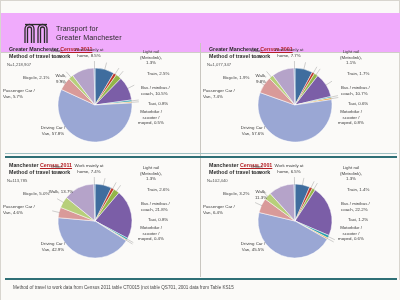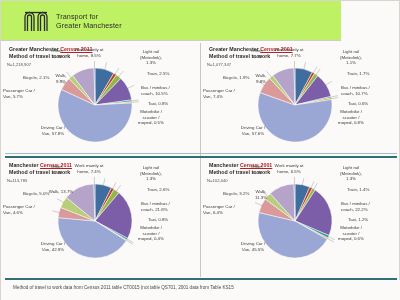--- a/index.html
+++ b/index.html
@@ -10,22 +10,22 @@
     color:#3d3d3d;
   }
   .page{
     position:relative;width:400px;height:300px;
     background:#fbfaf8;
     box-sizing:border-box;
     border:1px solid #d8d5cf;
   }
   
   .header{
-    position:absolute;left:0;top:0;width:340px;height:40px;
-    background:#bef264;
+    position:absolute;left:0;top:12px;width:400px;height:40px;
+    background:#f0abfc;
     box-sizing:border-box;
     border-bottom:1px solid #cfcdc8;
   }
   .logo-wrap{
     position:absolute;left:22px;top:8px;
     display:flex;align-items:center;gap:7px;
   }
   .logo-mark{width:26px;height:24px;display:block;}
   .logo-text{
     font-size:7.2px;line-height:9.2px;color:#2b2b2b;

